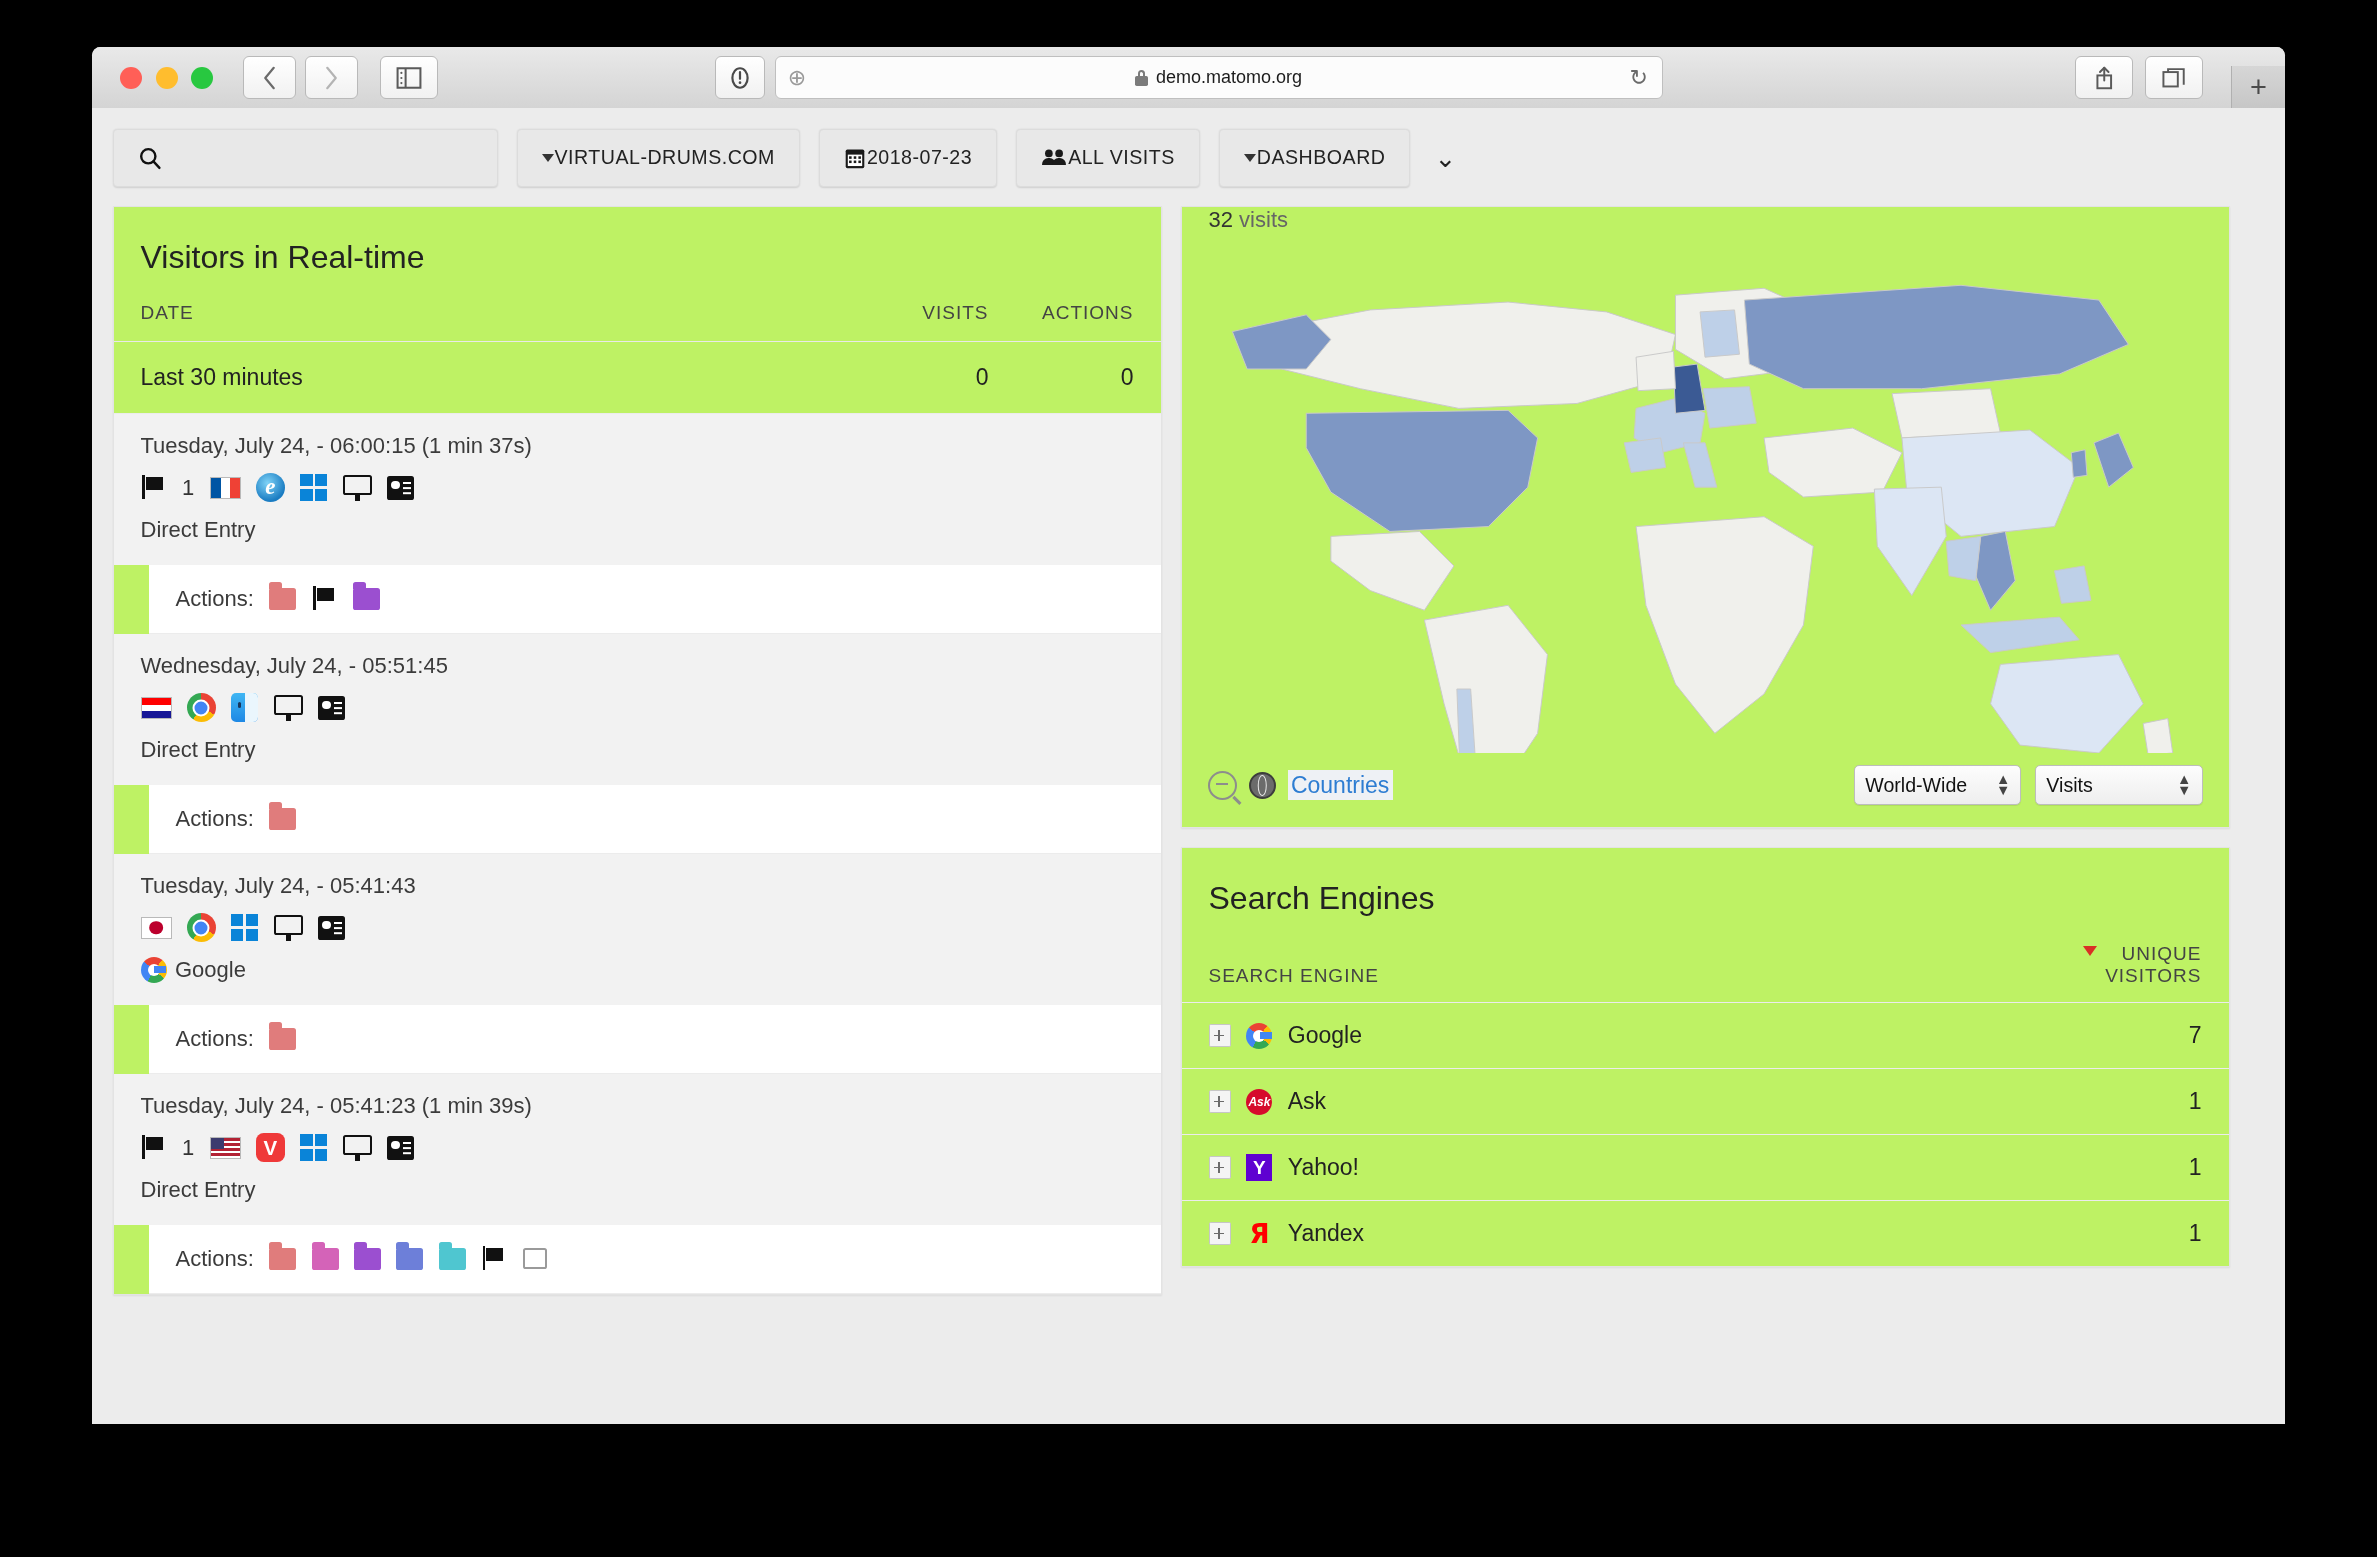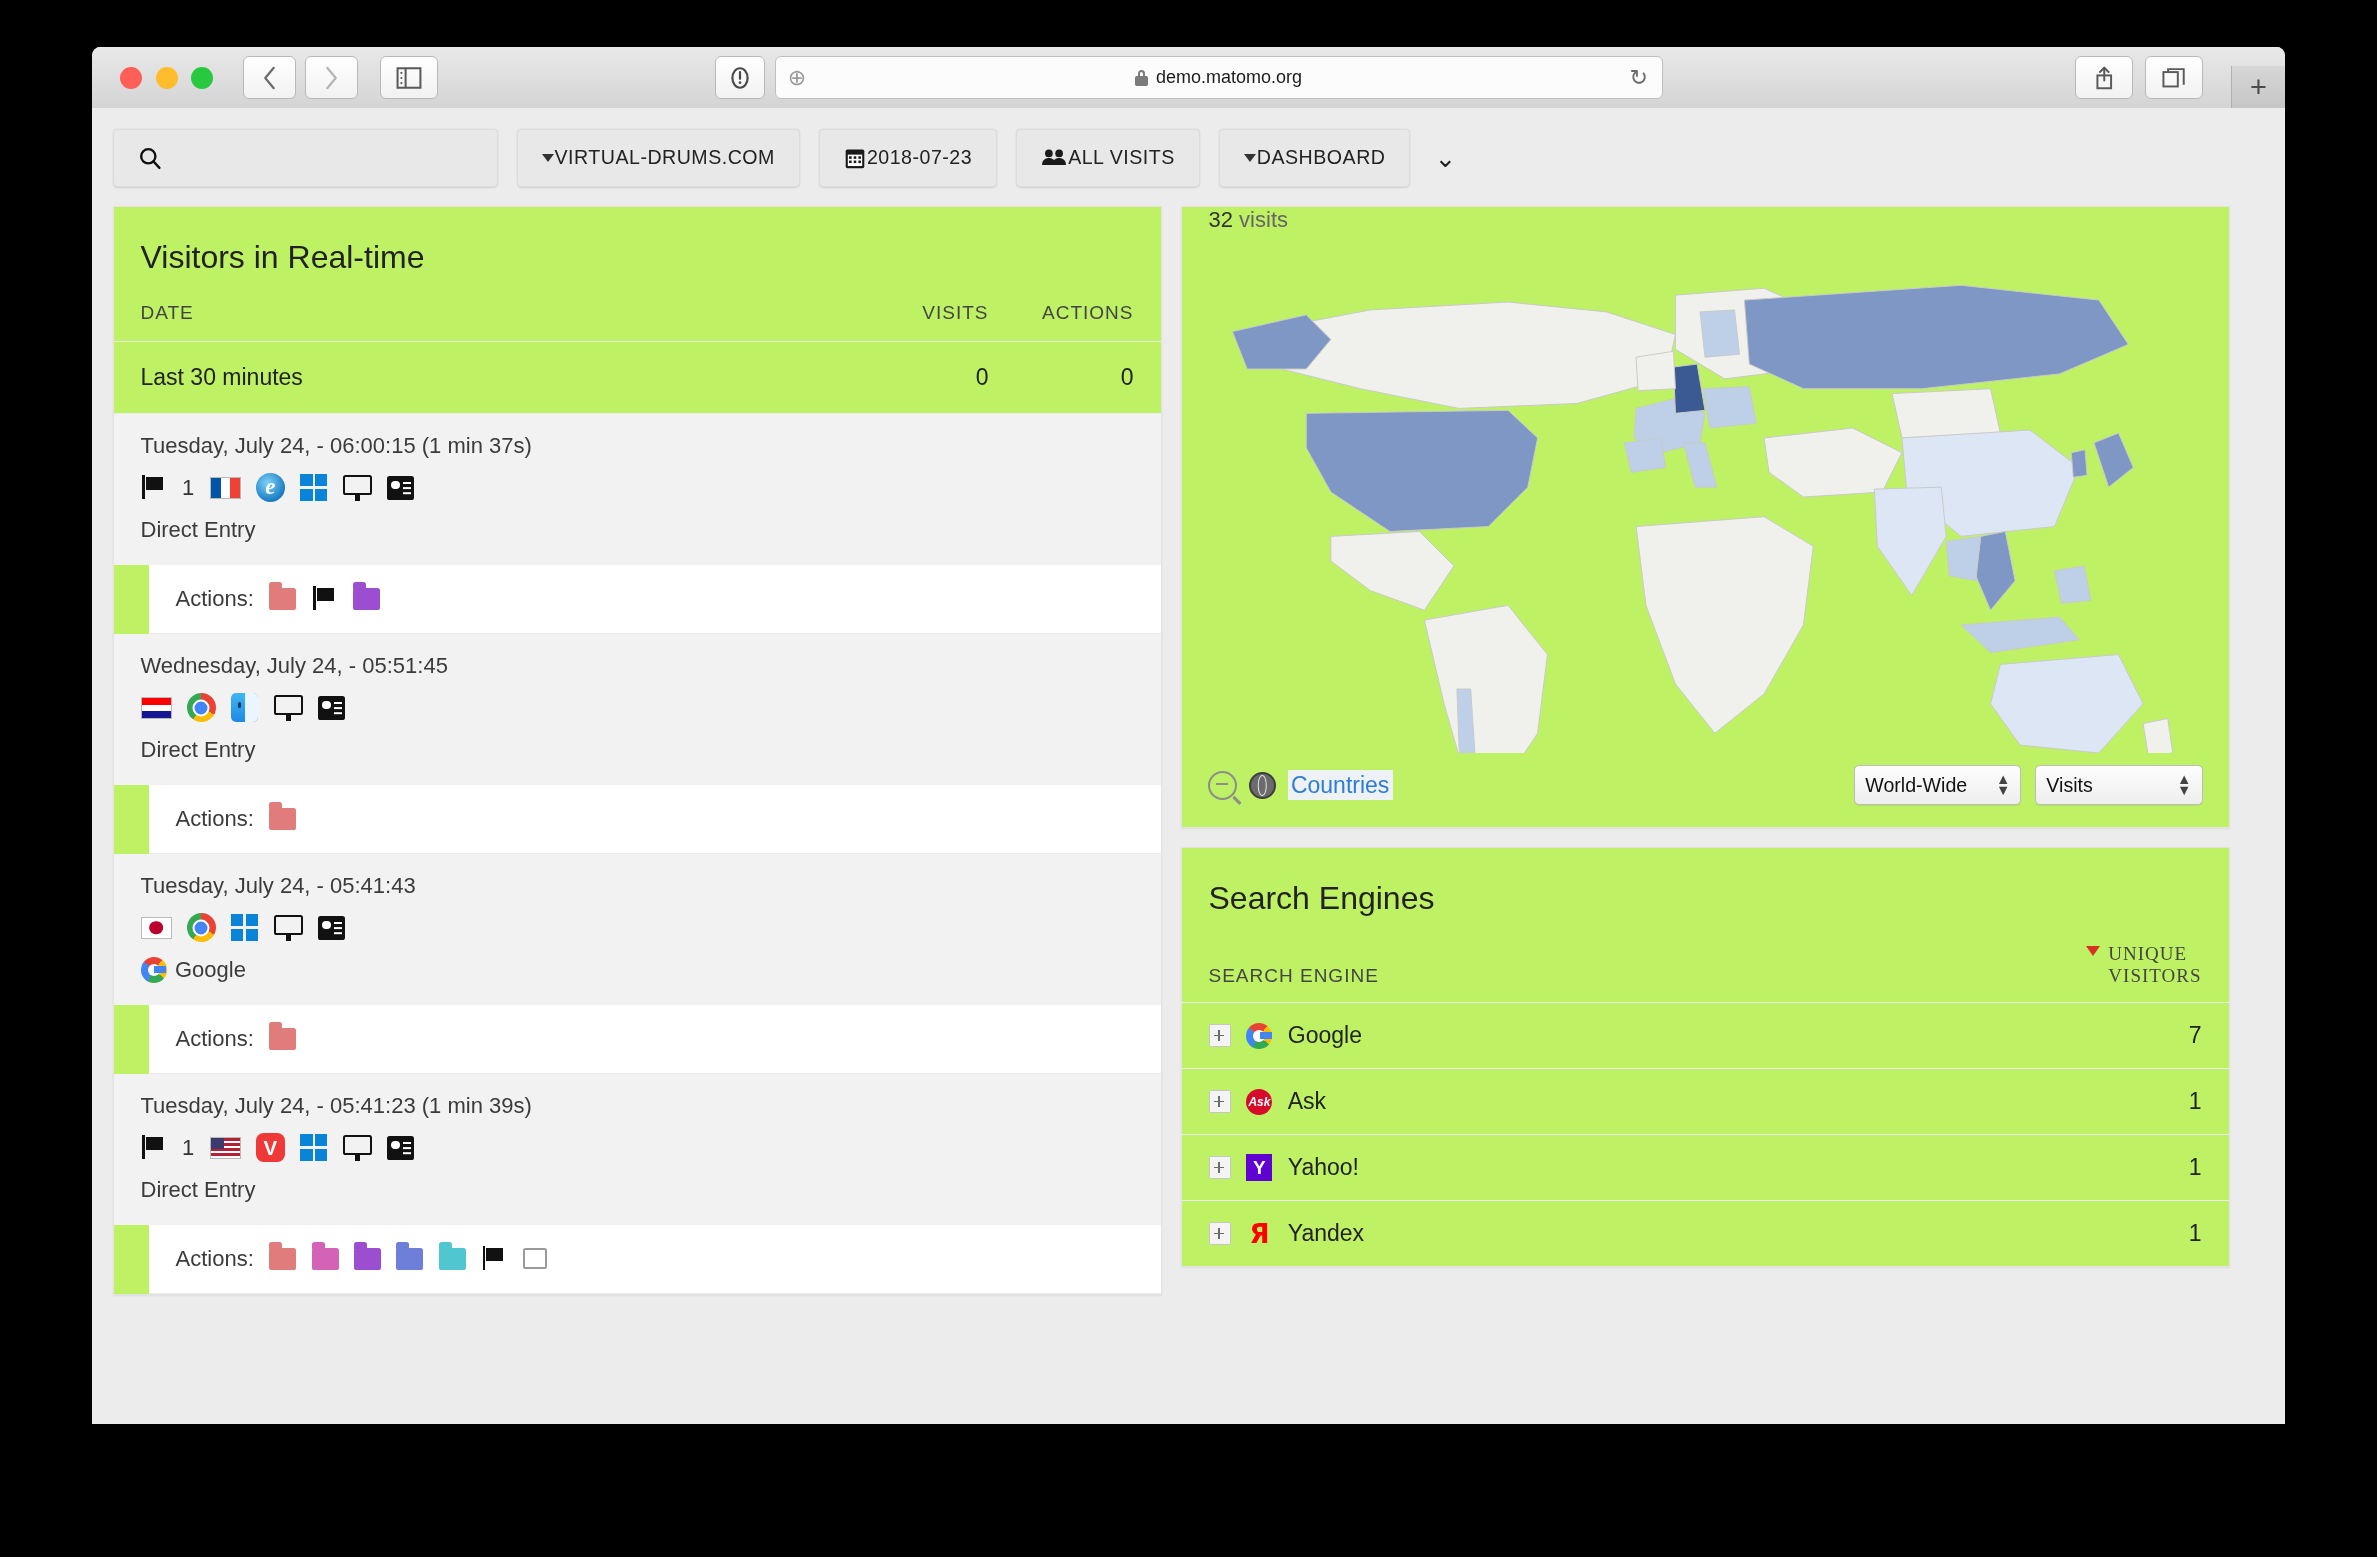--- a/index.html
+++ b/index.html
@@ -189,21 +189,21 @@
   }
   .sel .arrows{position:absolute;right:10.2px;display:flex;flex-direction:column;gap:2.6px;line-height:.6;font-size:14.5px;color:#444;}
 
   
   .se-head{
     display:flex;align-items:flex-end;padding:0 27px 15.4px 27px;
     font-size:19px;letter-spacing:1px;color:#444;text-transform:uppercase;
     border-bottom:0.9px solid #ececec;
   }
   .se-head .c1{flex:1;}
-  .se-head .c2{width:196px;display:flex;justify-content:flex-end;gap:8.5px;font-family:Liberation Serif, serif;}
+  .se-head .c2{width:196px;text-align:right;display:flex;justify-content:flex-end;gap:8.5px;}
   .sortcaret{width:0;height:0;border-left:7.7px solid transparent;border-right:7.7px solid transparent;border-top:10.2px solid #d93025;margin-top:3.4px;}
   .se-row{
     display:flex;align-items:center;padding:19px 27px;border-bottom:0.9px solid #ececec;
     font-size:23px;color:#222;
   }
   .se-row .c1{flex:1;display:flex;align-items:center;gap:15.4px;}
   .se-row .c2{width:102px;text-align:right;}
   .plusbox{
     width:20.5px;height:20.5px;border:0.9px solid #c6c6c6;background:#f4f4f4;border-radius:1.7px;
     position:relative;flex:0 0 auto;

